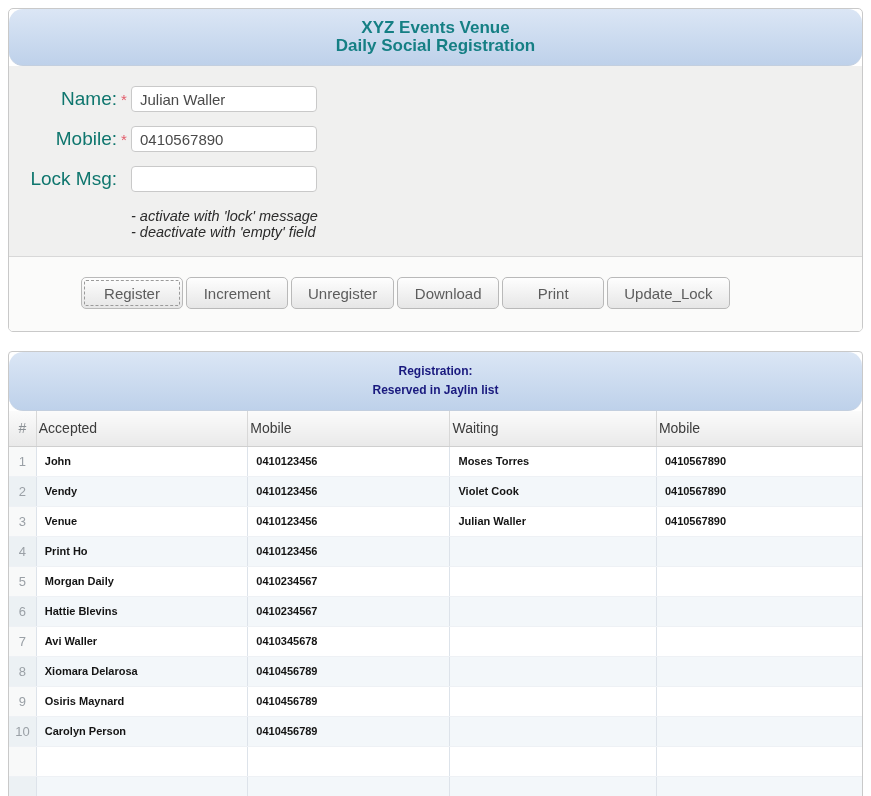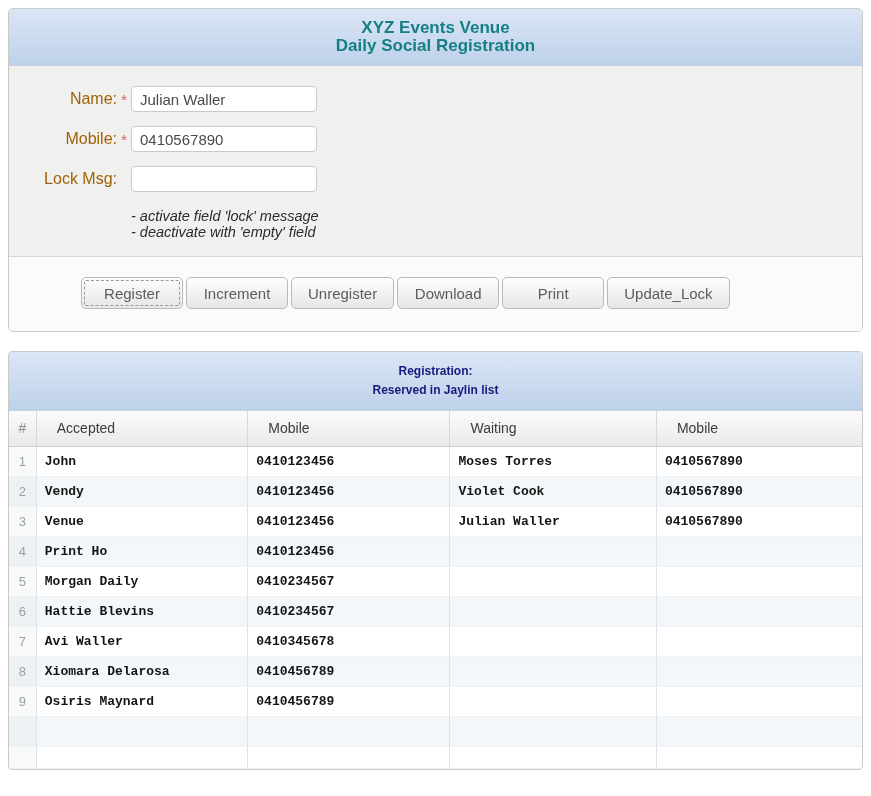--- a/index.html
+++ b/index.html
@@ -16,20 +16,21 @@
     border-radius: 5px;
     overflow: hidden;
     background: #fff;
   }
   .panel.table-panel { margin-top: 19px; border-radius: 4px; }
   .panel-header {
     background: linear-gradient(to bottom, #dbe6f5, #bed1ea);
     text-align: center;
     padding: 10px 0;
     border-bottom: 1px solid #c3cfdf;
+    border-radius: 14px;
   }
   .form-title-line {
     color: #157f84;
     font-size: 17px;
     font-weight: bold;
     line-height: 18px;
   }
   .table-title-line {
     color: #19197e;
     font-size: 12px;
@@ -38,22 +39,22 @@
   }
   .form-area {
     background: #f0f0ef;
     padding: 20px 0 16px 0;
     border-bottom: 1px solid #d8d8d8;
   }
   .form-row { display: flex; align-items: center; margin-bottom: 14px; }
   .form-label {
     width: 108px;
     text-align: right;
-    color: #a16207;
-    font-size: 16px;
+    color: #0f766e;
+    font-size: 19px;
     flex: 0 0 108px;
   }
   .req {
     color: #e25a68;
     font-size: 15px;
     width: 14px;
     text-align: center;
     flex: 0 0 14px;
   }
   .form-input {
@@ -99,31 +100,31 @@
   col.c-accmob { width: 23.7%; }
   col.c-wait { width: 24.2%; }
   col.c-waitmob { width: 24.1%; }
   thead th {
     background: linear-gradient(to bottom, #fbfbfb, #e9e9e9);
     font-weight: normal;
     text-align: left;
     font-size: 14px;
     color: #3c3c3c;
     height: 35px;
-    padding: 0 20px;
+    padding: 0 2px;
     border-bottom: 1px solid #cfcfcf;
     border-right: 1px solid #d8d8d8;
   }
   thead th.num { text-align: center; color: #8a8f94; padding: 0 2px; }
   thead th:last-child { border-right: none; }
   tbody td {
     height: 30px;
-    font-family: Liberation Mono, monospace;
+    font-family: Liberation Sans, sans-serif;
     font-weight: bold;
-    font-size: 13px;
+    font-size: 11px;
     color: #141414;
     padding: 0 8px;
     border-right: 1px solid #dde3ea;
     border-bottom: 1px solid #eef1f5;
     white-space: nowrap;
     overflow: hidden;
   }
   tbody td:last-child { border-right: none; }
   tbody tr:nth-child(even) { background: #f3f7fa; }
   tbody td.num {
@@ -156,21 +157,21 @@
       <span class="form-label">Mobile:</span>
       <span class="req">*</span>
       <input class="form-input" type="text" value="0410567890" style="">
     </div>
     <div class="form-row">
       <span class="form-label">Lock Msg:</span>
       <span class="req"></span>
       <input class="form-input" type="text" value="" style="">
     </div>
     <div class="notes">
-      <div class="note-line">- activate field 'lock' message</div>
+      <div class="note-line">- activate with 'lock' message</div>
       <div class="note-line">- deactivate with 'empty' field</div>
     </div>
   </div>
 
   <div class="buttons-area">
     <button class="btn focused">Register</button>
     <button class="btn">Increment</button>
     <button class="btn">Unregister</button>
     <button class="btn">Download</button>
     <button class="btn">Print</button>
@@ -259,20 +260,27 @@
           <td></td>
         </tr>
         <tr>
           <td class="num">9</td>
           <td>Osiris Maynard</td>
           <td>0410456789</td>
           <td></td>
           <td></td>
         </tr>
         <tr>
+          <td class="num">10</td>
+          <td>Carolyn Person</td>
+          <td>0410456789</td>
+          <td></td>
+          <td></td>
+        </tr>
+        <tr>
           <td class="num"></td>
           <td></td>
           <td></td>
           <td></td>
           <td></td>
         </tr>
         <tr>
           <td class="num"></td>
           <td></td>
           <td></td>

